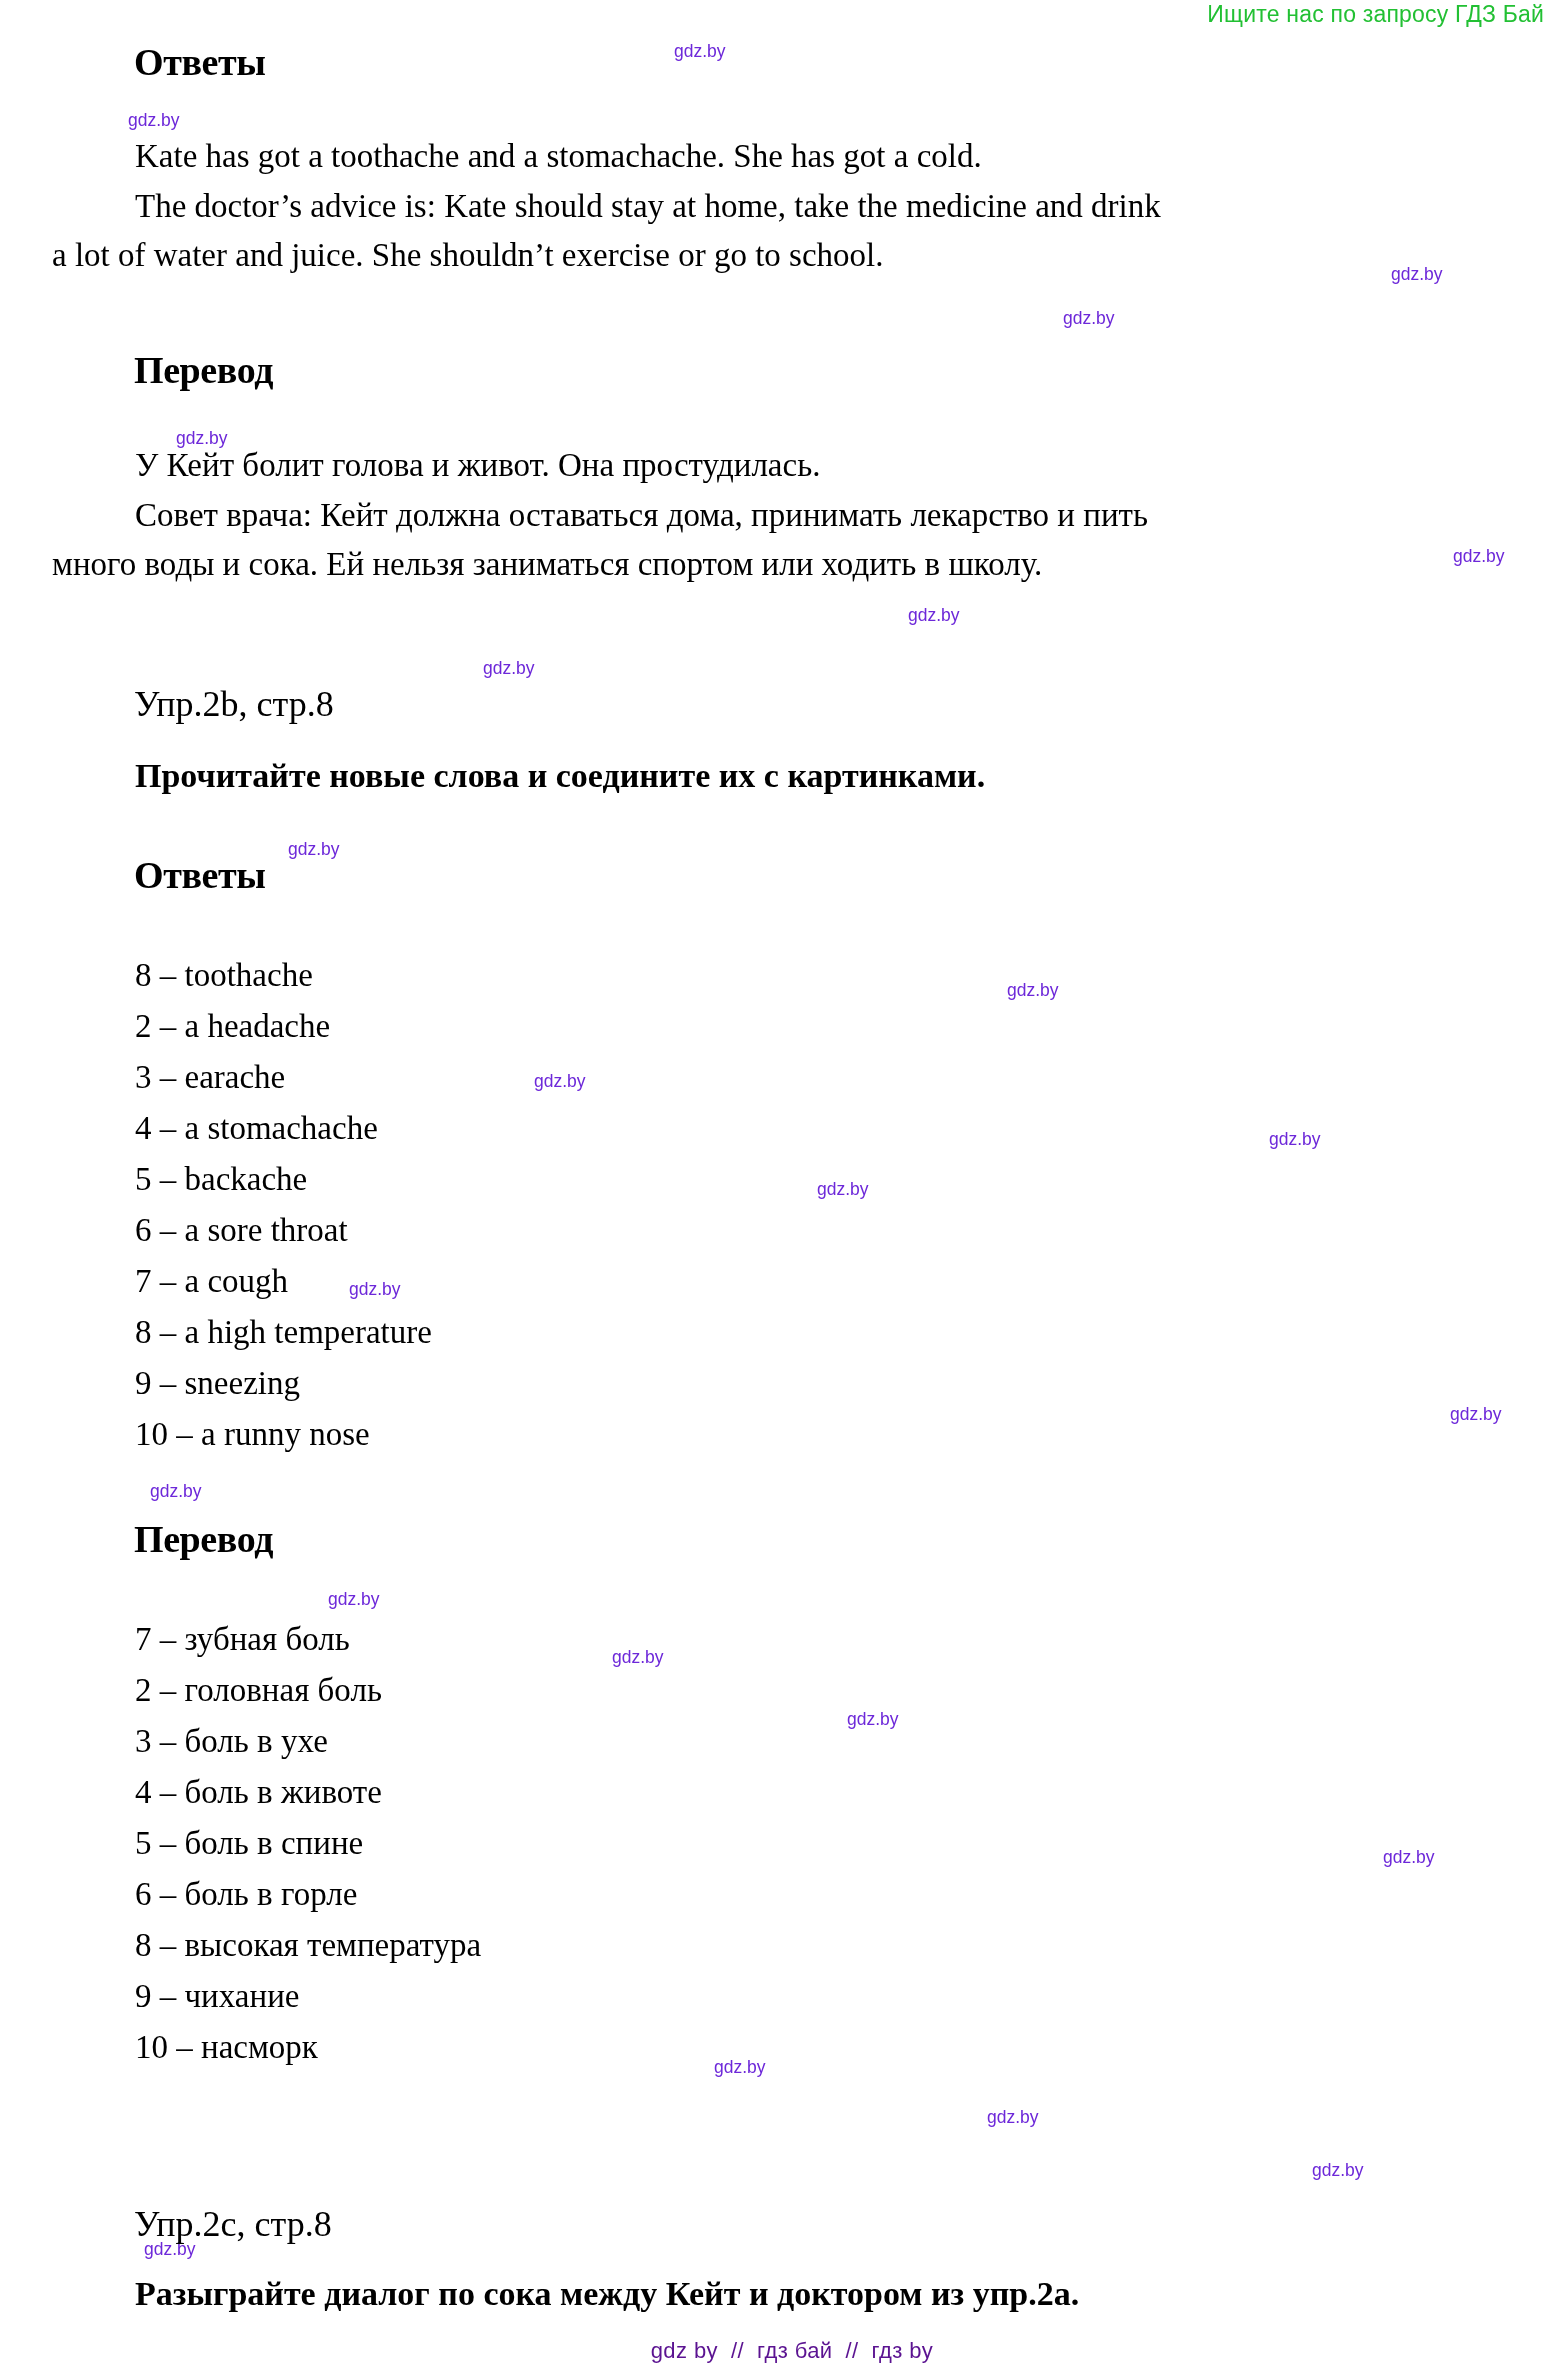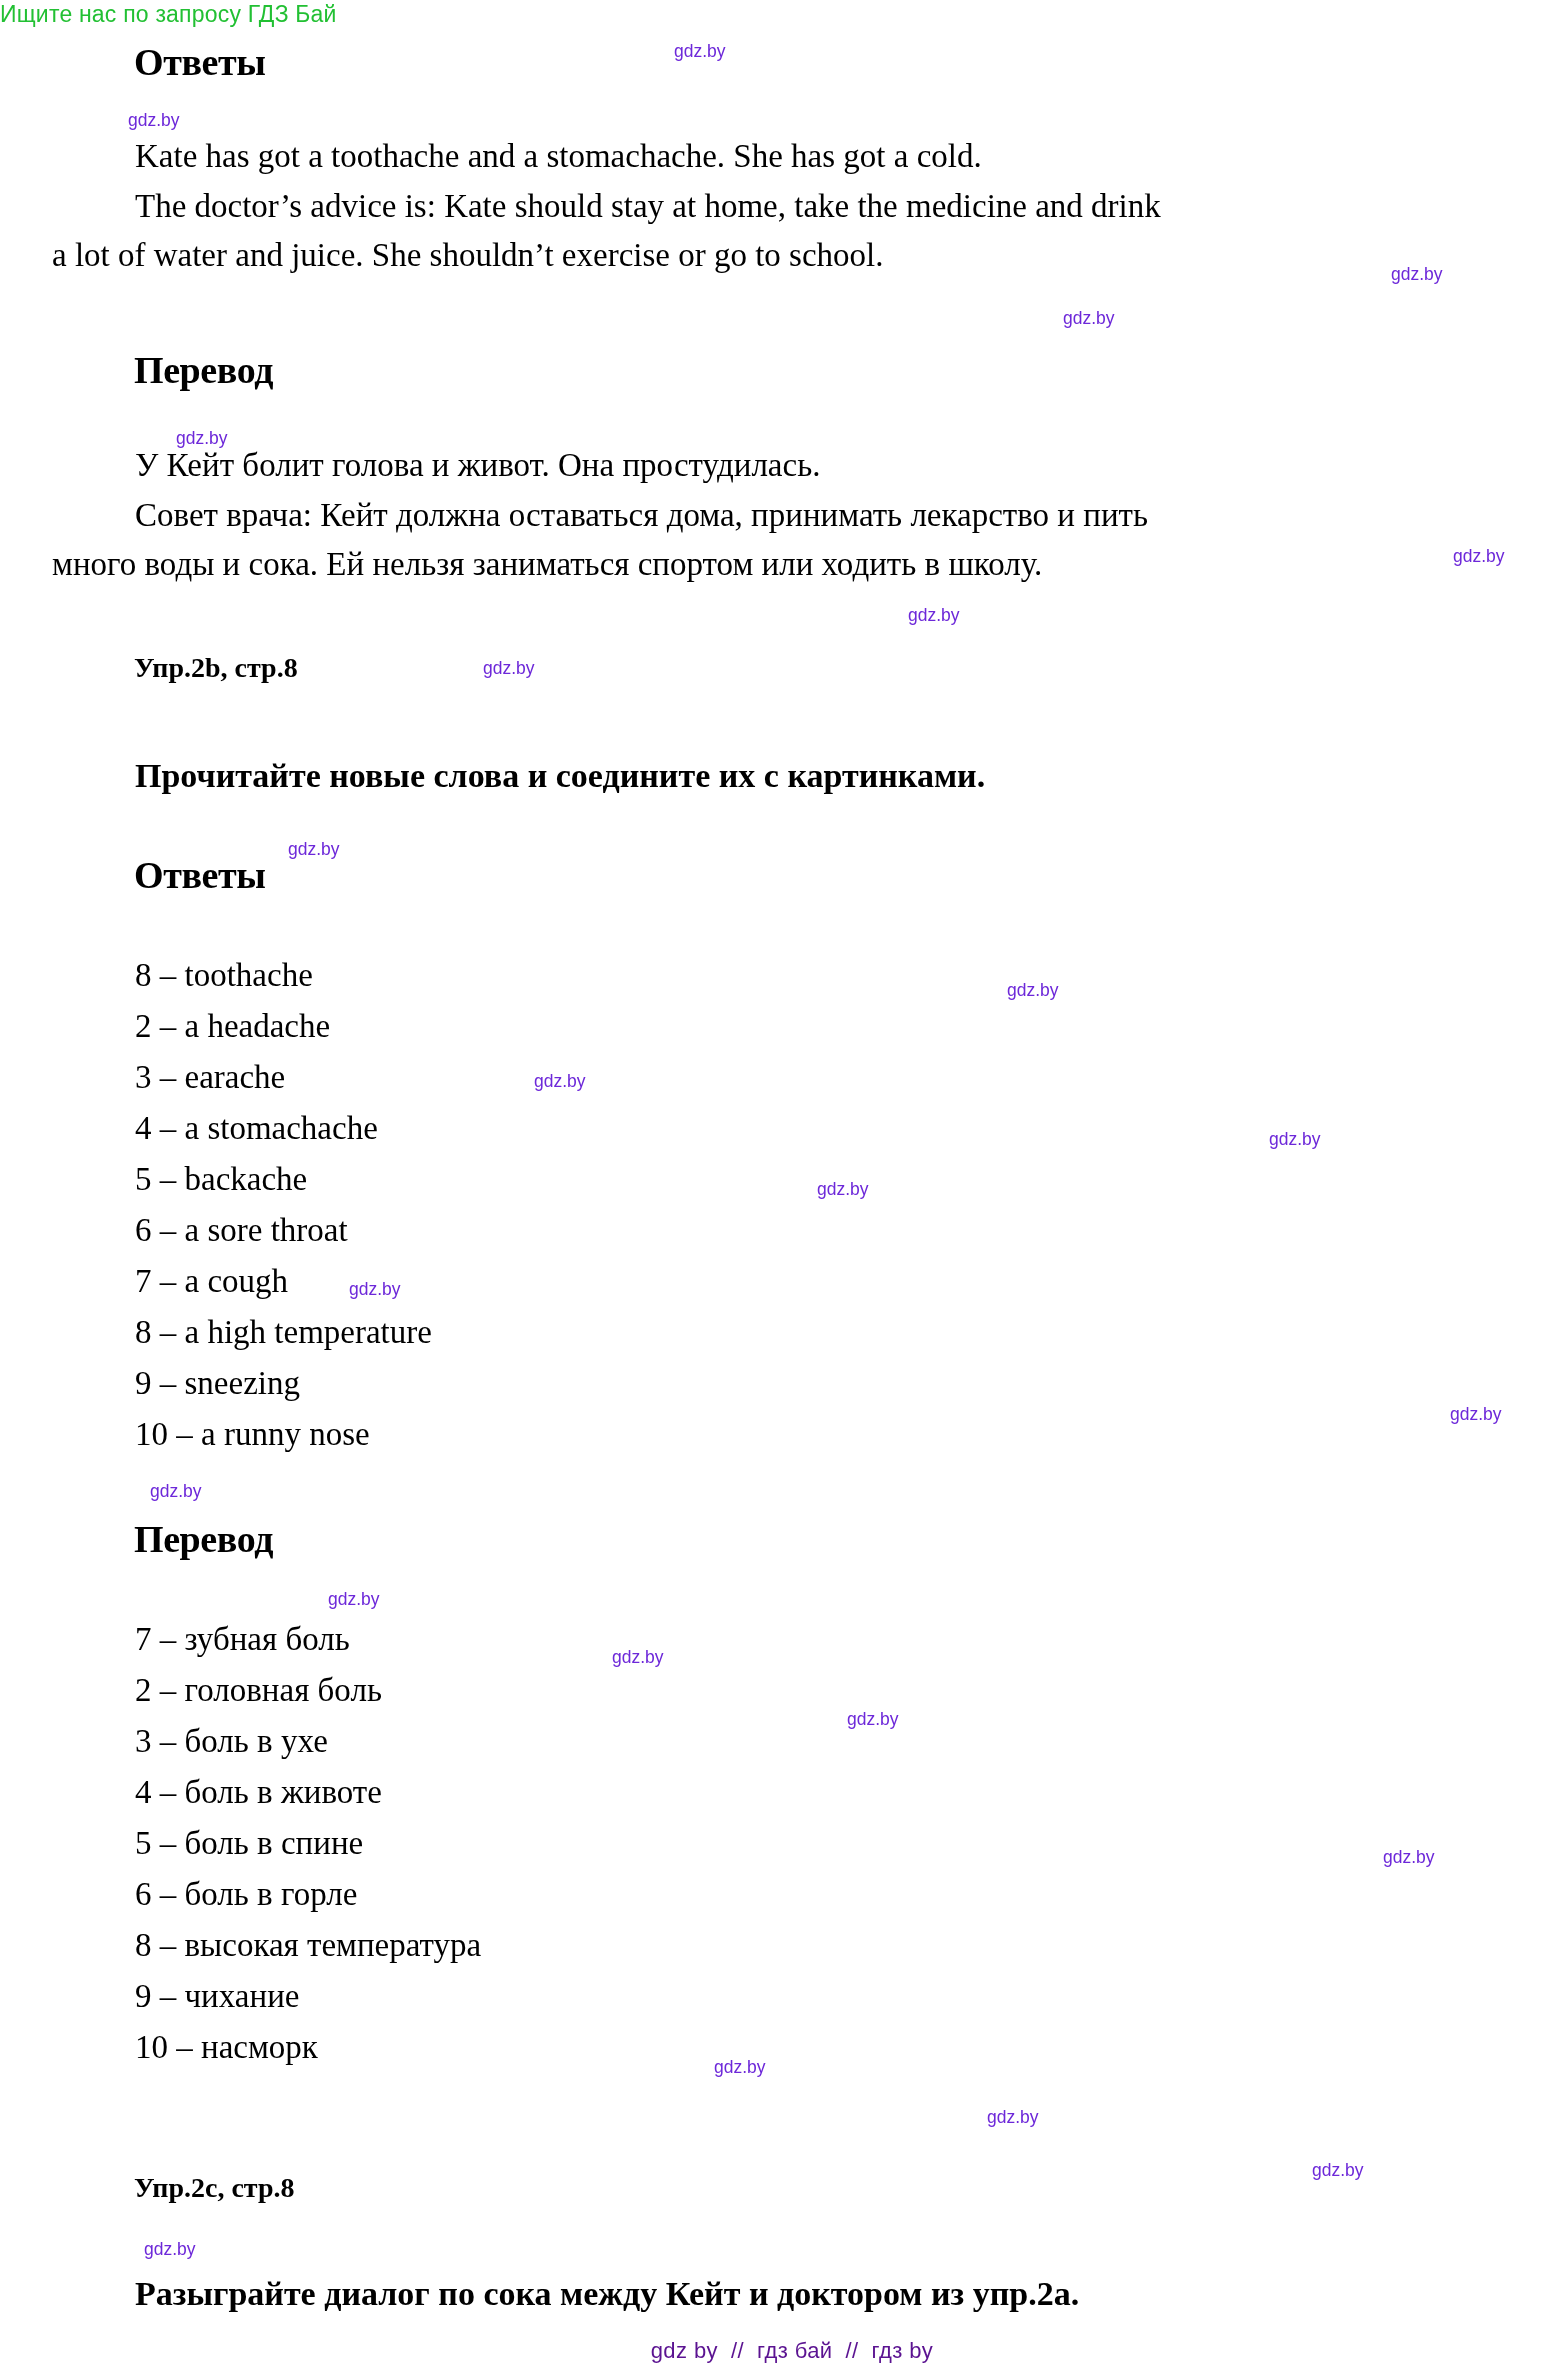--- a/index.html
+++ b/index.html
@@ -20,44 +20,45 @@
 
   
   .abs { position: absolute; white-space: pre; }
 
   
   .promo {
     position: absolute;
     top: 0px;
     left: 0px;
     width: 1544px;
-    text-align: left;
+    text-align: right;
     font-family: "Liberation Sans", "DejaVu Sans", sans-serif;
     font-size: 23px;
     letter-spacing: 0.2px;
     color: #22c033;
     line-height: 1.0;
     padding-top: 3px;
   }
 
   
   .heading {
     font-family: "Liberation Serif", "DejaVu Serif", serif;
     font-weight: bold;
     font-size: 38px;
     line-height: 1.0;
     letter-spacing: -0.4px;
   }
 
   
   .exercise-title {
     font-family: "Liberation Serif", "DejaVu Serif", serif;
-    font-weight: bold;
-    font-size: 28px;
+    font-weight: normal;
+    font-size: 36px;
     line-height: 1.0;
+    margin-top: 32px;
   }
 
   
   .task-prompt {
     font-family: "Liberation Serif", "DejaVu Serif", serif;
     font-weight: bold;
     font-size: 34px;
     line-height: 1.0;
   }
 

